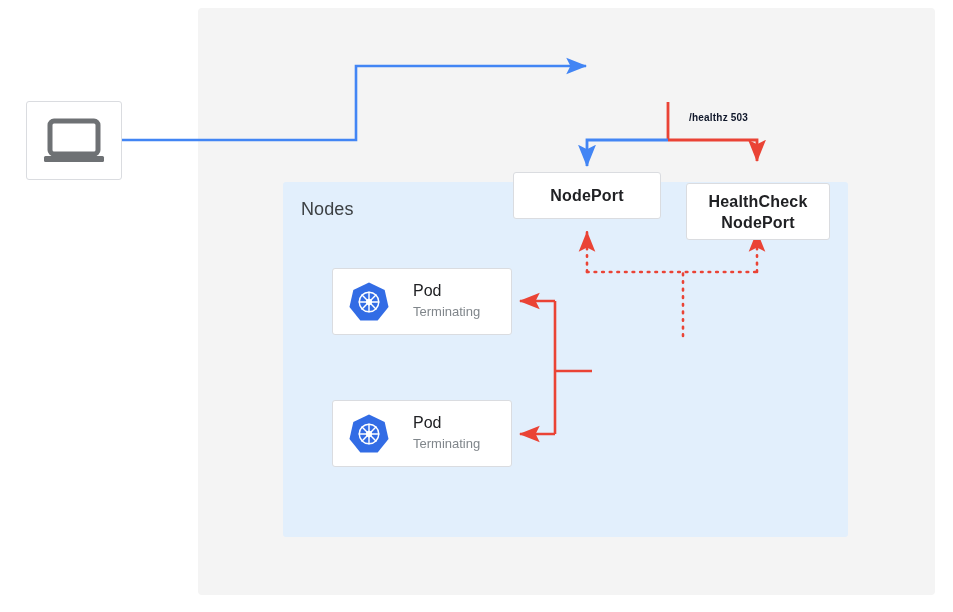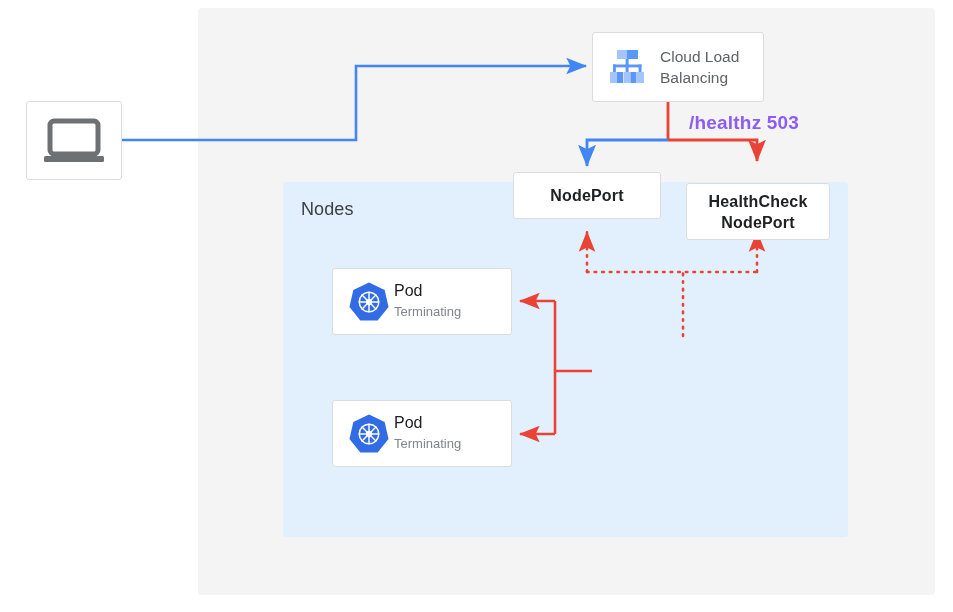--- a/index.html
+++ b/index.html
@@ -111,21 +111,21 @@
     line-height: 21px;
     letter-spacing: 0.2px;
   }
 
   
   .pod-box {
     left: 332px;
     width: 180px;
     height: 67px;
     padding-left: 14px;
-    gap: 3px;
+    gap: 22px;
   }
   .pod-1 { top: 268px; }
   .pod-2 { top: 400px; }
 
   
   .kp-box {
     left: 592px;
     top: 336px;
     width: 184px;
     height: 70px;
@@ -143,23 +143,23 @@
     font-size: 13px;
     color: #80868b;
     line-height: 21px;
   }
 
   
   .edge-label {
     position: absolute;
     left: 689px;
     top: 112px;
-    font-size: 19px;
+    font-size: 10px;
     font-weight: bold;
-    color: #8b5cf6;
+    color: #0f172a;
     letter-spacing: 0.2px;
   }
 </style>
 </head>
 <body>
 
 <div id="canvas">
 
   <div class="outer-panel"></div>
   <div class="nodes-panel"></div>
@@ -197,40 +197,20 @@
 
   <div class="edge-label">/healthz 503</div>
 
   <div class="card client-box">
     <svg class="laptop-icon" width="62" height="46" viewBox="0 0 62 46">
       <rect x="7" y="3" width="48" height="33" rx="4" ry="4" fill="none" stroke="#6e7174" stroke-width="5"></rect>
       <rect x="1" y="38" width="60" height="6" rx="1.5" ry="1.5" fill="#6e7174"></rect>
     </svg>
   </div>
 
-  <div class="card clb-box">
-    <svg width="44" height="44" viewBox="0 0 44 44">
-      <rect x="12" y="5" width="10" height="9" fill="#a5c5fa"></rect>
-      <rect x="22" y="5" width="11" height="9" fill="#5b97f7"></rect>
-      <rect x="20.6" y="14" width="3" height="8" fill="#5b97f7"></rect>
-      <rect x="8" y="19.5" width="28.5" height="2.9" fill="#5b97f7"></rect>
-      <rect x="8" y="19.5" width="2.9" height="8" fill="#5b97f7"></rect>
-      <rect x="20.6" y="19.5" width="3" height="8" fill="#5b97f7"></rect>
-      <rect x="33.6" y="19.5" width="2.9" height="8" fill="#5b97f7"></rect>
-      <rect x="5" y="27" width="7" height="11" fill="#a5c5fa"></rect>
-      <rect x="12" y="27" width="6" height="11" fill="#5b97f7"></rect>
-      <rect x="18.5" y="27" width="7" height="11" fill="#a5c5fa"></rect>
-      <rect x="25.5" y="27" width="6" height="11" fill="#5b97f7"></rect>
-      <rect x="32" y="27" width="7" height="11" fill="#a5c5fa"></rect>
-    </svg>
-    <div class="clb-text">
-      <div>Cloud Load</div>
-      <div>Balancing</div>
-    </div>
-  </div>
 
   <div class="card np-box">
     <div class="np-label">NodePort</div>
   </div>
 
   <div class="card hc-box">
     <div class="np-label">
       <div>HealthCheck</div>
       <div>NodePort</div>
     </div>

